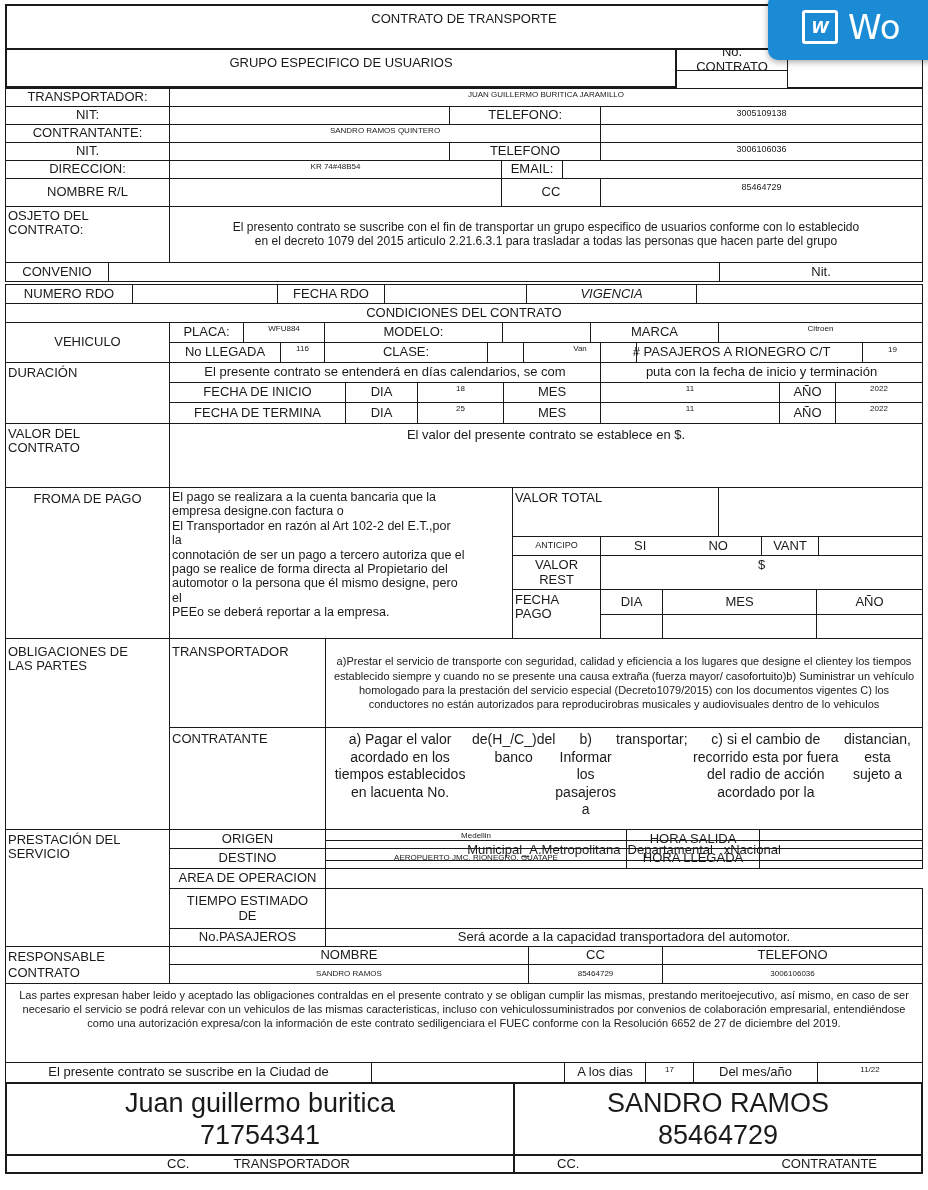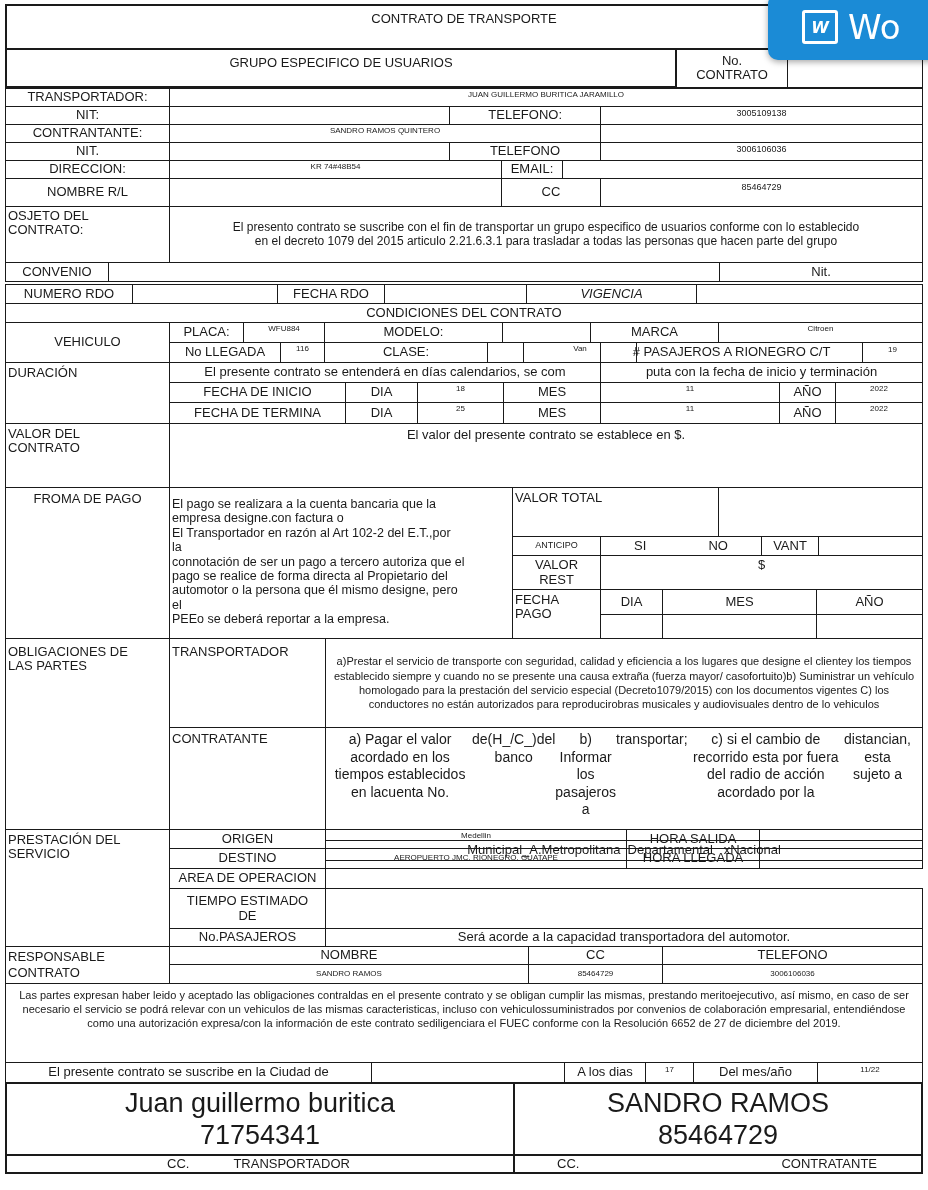--- a/index.html
+++ b/index.html
@@ -27,21 +27,21 @@
 </head>
 <body>
 
 <div class="word-banner">
   <span class="word-icon">W</span>
   <span>Wo</span>
 </div>
 
 <div class="c top thick" style="left:5px;top:4px;width:918px;height:46px;padding-top:6px;">CONTRATO DE TRANSPORTE</div>
 <div class="c thick" style="left:5px;top:48px;width:672px;height:40px;align-items:flex-start;padding-top:6px;">GRUPO ESPECIFICO DE USUARIOS</div>
-<div class="c pre" style="left:676px;top:48px;width:112px;height:40px;">No.
+<div class="c pre" style="left:676px;top:48px;width:112px;height:23px;">No.
 CONTRATO</div>
 <div class="c" style="left:787px;top:48px;width:136px;height:40px;"></div>
 
 <div class="c" style="left:5px;top:88px;width:165px;height:19px;">TRANSPORTADOR:</div>
 <div class="c xs" style="left:169px;top:88px;width:754px;height:19px;align-items:flex-start;padding-top:2px;">JUAN GUILLERMO BURITICA JARAMILLO</div>
 
 <div class="c" style="left:5px;top:106px;width:165px;height:19px;">NIT:</div>
 <div class="c" style="left:169px;top:106px;width:281px;height:19px;"></div>
 <div class="c" style="left:449px;top:106px;width:152px;height:19px;justify-content:flex-end;padding-right:38px;">TELEFONO:</div>
 <div class="c sm" style="left:600px;top:106px;width:323px;height:19px;align-items:flex-start;padding-top:2px;">3005109138</div>
@@ -116,21 +116,21 @@
 <div class="c" style="left:503px;top:402px;width:98px;height:22px;">MES</div>
 <div class="c xs" style="left:600px;top:402px;width:180px;height:22px;align-items:flex-start;padding-top:2px;">11</div>
 <div class="c" style="left:779px;top:402px;width:57px;height:22px;">AÑO</div>
 <div class="c xs" style="left:835px;top:402px;width:88px;height:22px;align-items:flex-start;padding-top:2px;">2022</div>
 
 <div class="c tl pre" style="left:5px;top:423px;width:165px;height:65px;padding-top:3px;">VALOR DEL
 CONTRATO</div>
 <div class="c top" style="left:169px;top:423px;width:754px;height:65px;padding-top:4px;">El valor del presente contrato se establece en $.</div>
 
 <div class="c top" style="left:5px;top:487px;width:165px;height:152px;padding-top:4px;">FROMA DE PAGO</div>
-<div class="c tl pre" style="left:169px;top:487px;width:344px;height:152px;font-size:12.5px;line-height:1.15;padding-top:9px;">El pago se realizara a la cuenta bancaria que la
+<div class="c tl pre" style="left:169px;top:487px;width:344px;height:152px;font-size:12.5px;line-height:1.15;padding-top:2px;">El pago se realizara a la cuenta bancaria que la
 empresa designe.con factura o
 El Transportador en razón al Art 102-2 del E.T.,por
 la
 connotación de ser un pago a tercero autoriza que el
 pago se realice de forma directa al Propietario del
 automotor o la persona que él mismo designe, pero
 el
 PEEo se deberá reportar a la empresa.</div>
 
 <div class="c tl" style="left:512px;top:487px;width:207px;height:50px;padding-top:3px;">VALOR TOTAL</div>

